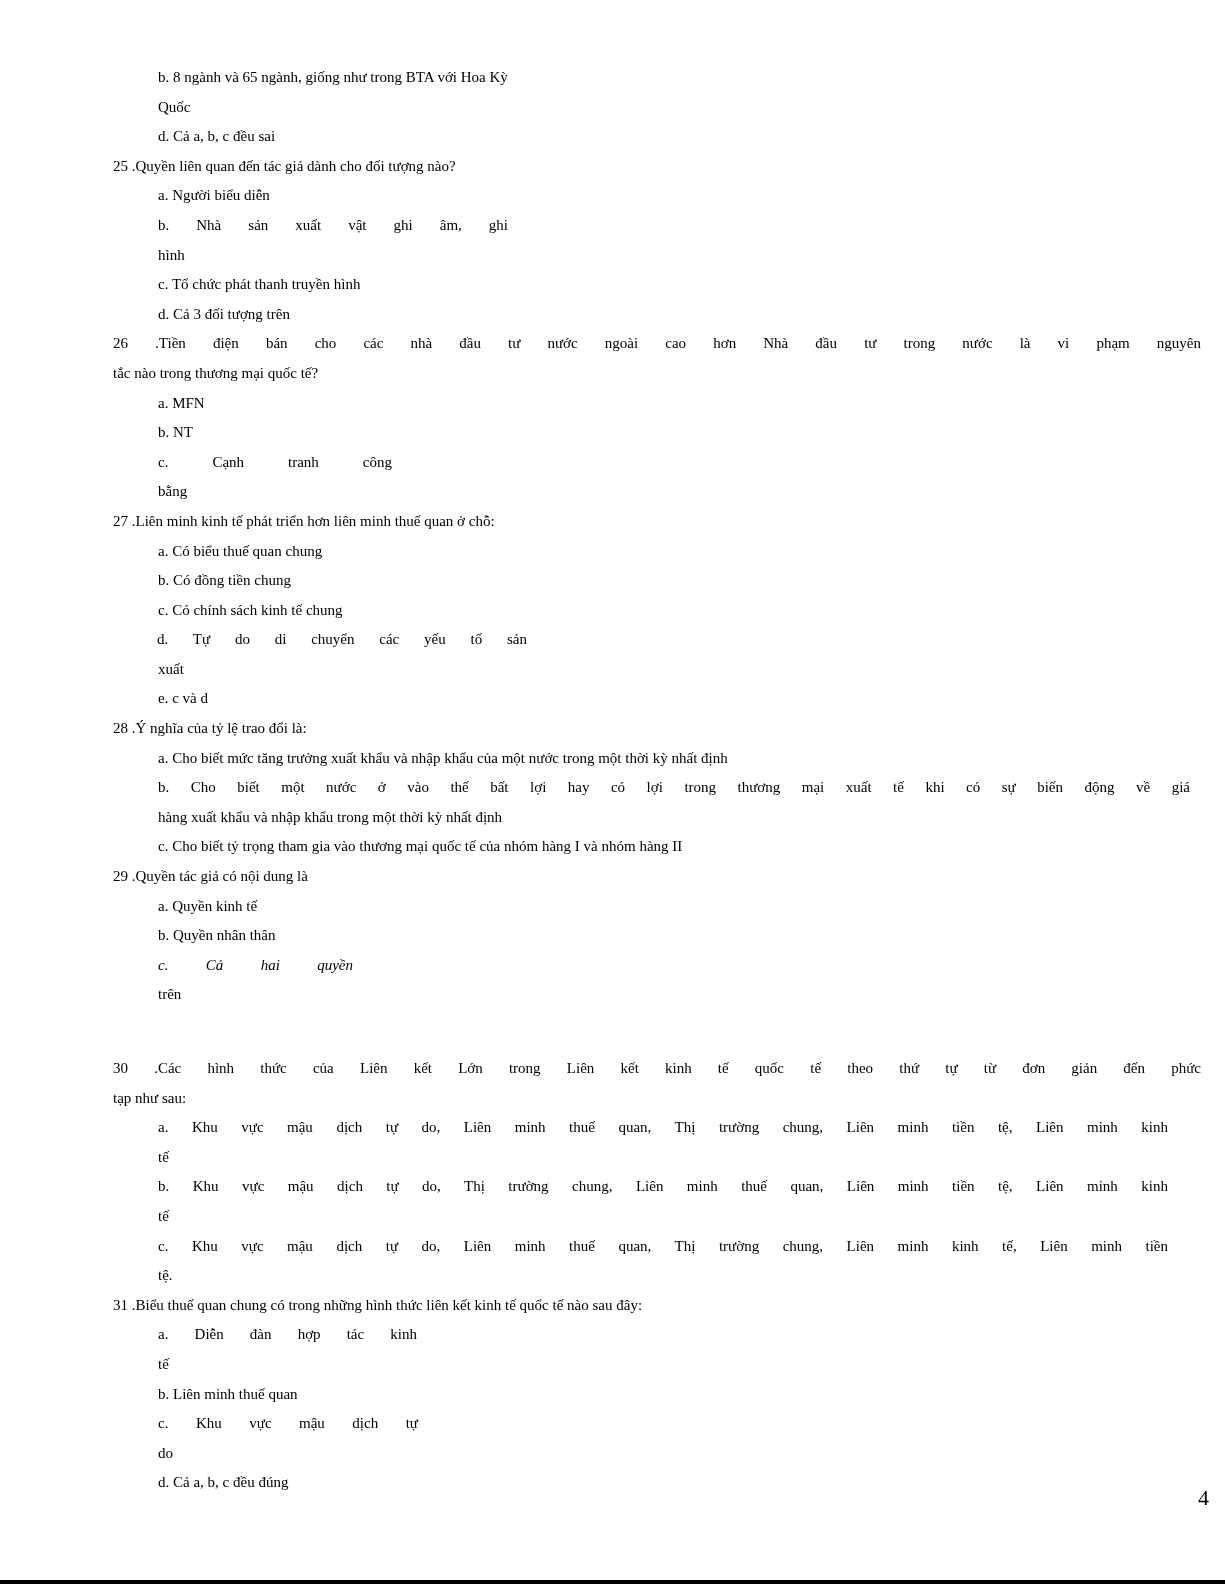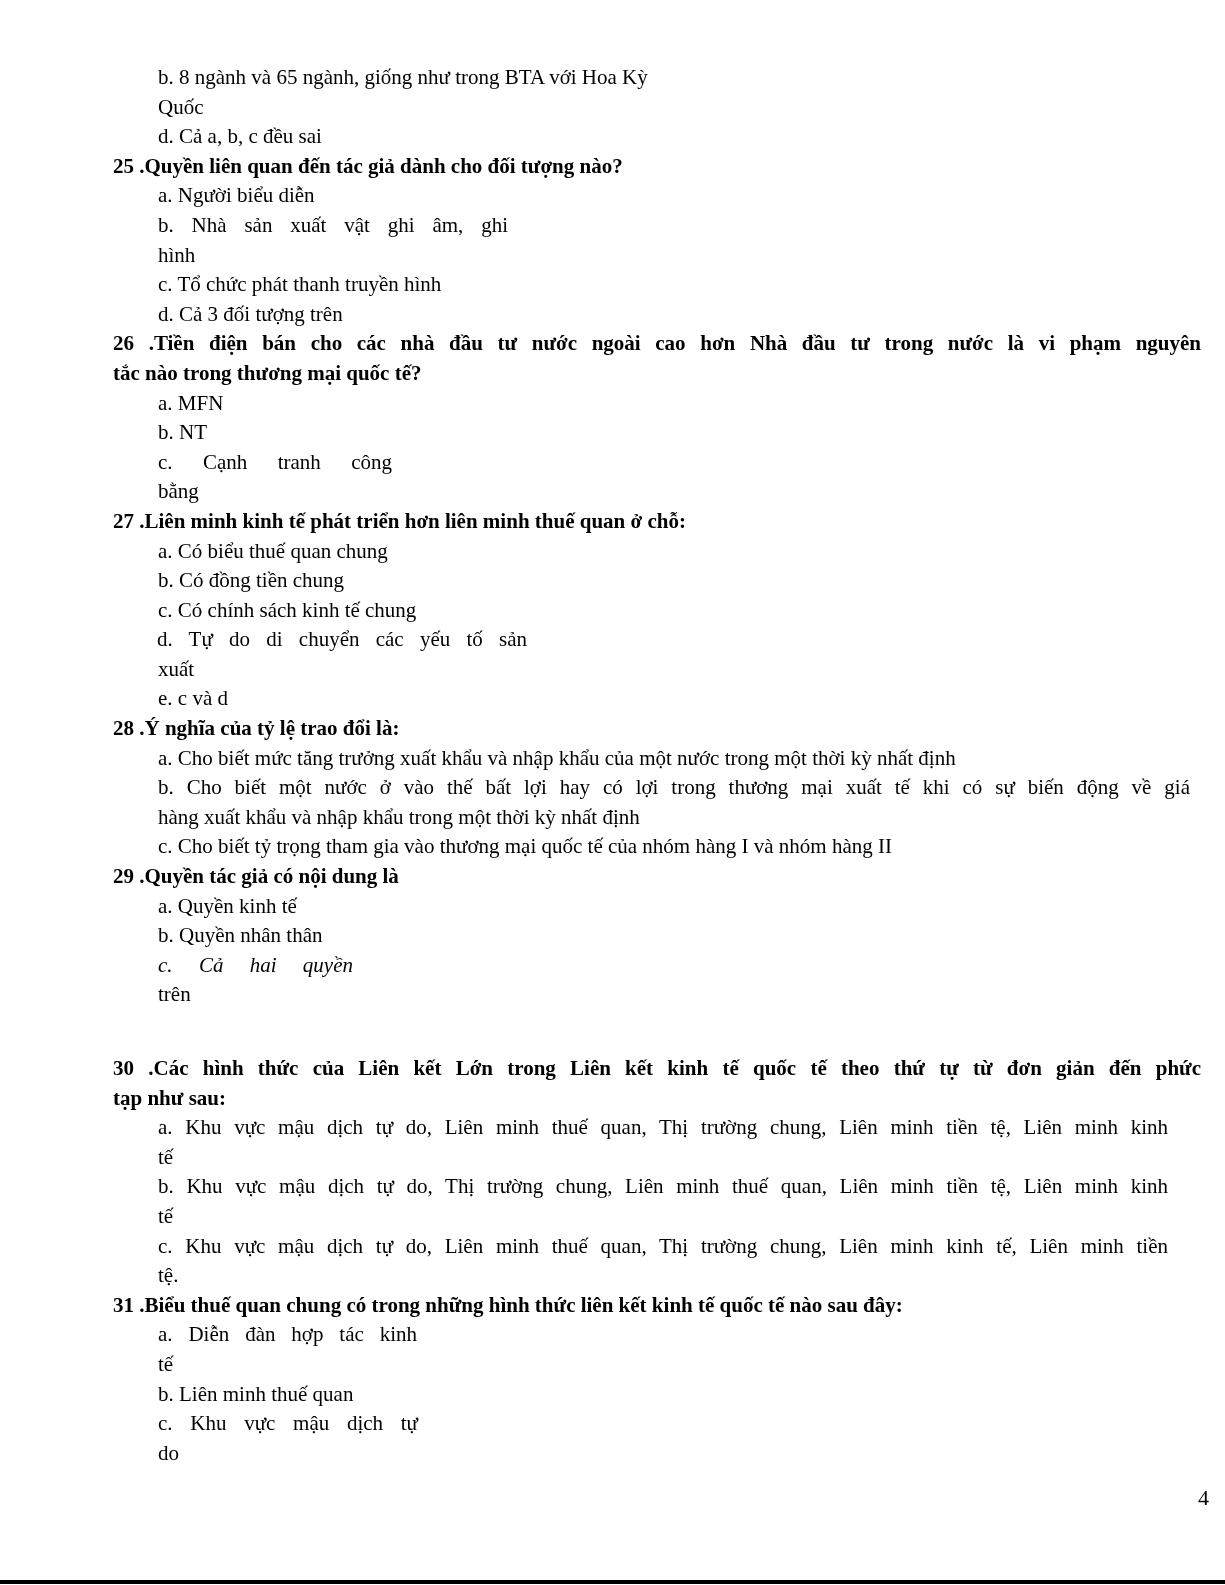--- a/index.html
+++ b/index.html
@@ -10,24 +10,24 @@
     position: relative;
     font-family: "Liberation Serif", "DejaVu Serif", serif;
     color: #000;
     overflow: hidden;
   }
   #doc {
     position: absolute;
     top: 63px;
     left: 113px;
     width: 1092px;
-    font-size: 21px;
+    font-size: 15px;
     line-height: 29.6px;
   }
-  .q-title-line { font-weight: 700; }
+  .q-title-line { font-weight: 400; }
   .opt-line { margin-left: 45px; }
   .cont-line { margin-left: 45px; }
   .jst { text-align: justify; text-align-last: justify; }
   .page-num {
     position: absolute;
     top: 1483px;
     right: 16px;
     font-size: 22px;
     line-height: 29px;
   }
@@ -98,18 +98,19 @@
       <div class="opt-line jst" style="width: 1010px; margin-left: 45px;">c. Khu vực mậu dịch tự do, Liên minh thuế quan, Thị trường chung, Liên minh kinh tế, Liên minh tiền</div>
       <div class="cont-line">tệ.</div>
     </div>
     <div>
       <div class="q-title-line">31 .Biểu thuế quan chung có trong những hình thức liên kết kinh tế quốc tế nào sau đây:</div>
       <div class="opt-line jst" style="width: 259px;">a. Diễn đàn hợp tác kinh</div>
       <div class="cont-line">tế</div>
       <div class="opt-line">b. Liên minh thuế quan</div>
       <div class="opt-line jst" style="width: 260px;">c. Khu vực mậu dịch tự</div>
       <div class="cont-line">do</div>
+      <div class="opt-line">d. Cả a, b, c đều đúng</div>
     </div>
   </div>
 
 <div class="page-num">4</div>
 
 <div class="bottom-rule"></div>
 
 </body></html>

